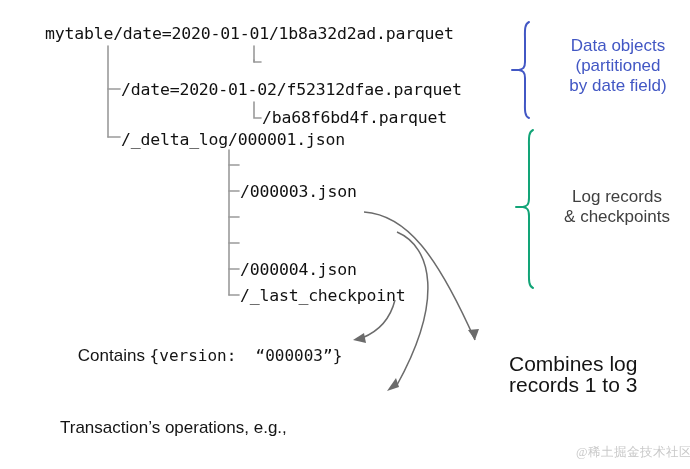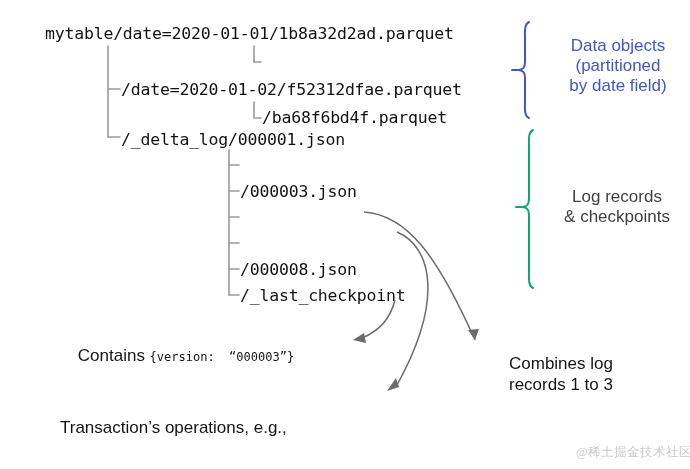--- a/index.html
+++ b/index.html
@@ -42,27 +42,27 @@
     white-space: pre;
   }
   .note-head {
     font-family: "Liberation Sans", sans-serif;
     font-size: 17px;
     color: #141414;
     text-align: center;
   }
   .note-mono {
     font-family: "DejaVu Sans Mono", monospace;
-    font-size: 12px;
+    font-size: 16px;
     color: #141414;
   }
   .combines {
     position: absolute;
     font-family: "Liberation Sans", sans-serif;
-    font-size: 17px;
+    font-size: 21px;
     line-height: 21px;
     color: #141414;
     white-space: pre-line;
   }
   .watermark {
     position: absolute;
     right: 10px;
     bottom: 8px;
     font-family: Liberation Serif, serif;
     font-size: 12.5px;
@@ -81,21 +81,21 @@
 </head>
 <body>
 
 <div id="canvas">
 
   <div class="tree-row mono" style="left:33px;  top:24px;">mytable/date=2020-01-01/1b8a32d2ad.parquet</div>
   <div class="tree-row mono" style="left:109px; top:80px;">/date=2020-01-02/f52312dfae.parquet</div>
   <div class="tree-row mono" style="left:250px; top:108px;">/ba68f6bd4f.parquet</div>
   <div class="tree-row mono" style="left:109px; top:130px;">/_delta_log/000001.json</div>
   <div class="tree-row mono" style="left:228px; top:182px;">/000003.json</div>
-  <div class="tree-row mono" style="left:228px; top:260px;">/000008.json</div>
+  <div class="tree-row mono" style="left:228px; top:260px;">/000004.json</div>
   <div class="tree-row mono" style="left:228px; top:286px;">/_last_checkpoint</div>
 
   <svg class="overlay" viewBox="0 0 690 469">
 
     <g stroke="#9a9a9a" stroke-width="1.6" fill="none" stroke-linecap="round">
       <path d="M96,46 L96,137"></path>
       <path d="M96,89 L108,89"></path>
       <path d="M96,137 L108,137"></path>
 
       <path d="M242,60 L242,62 M242,62 L249,62"></path>

